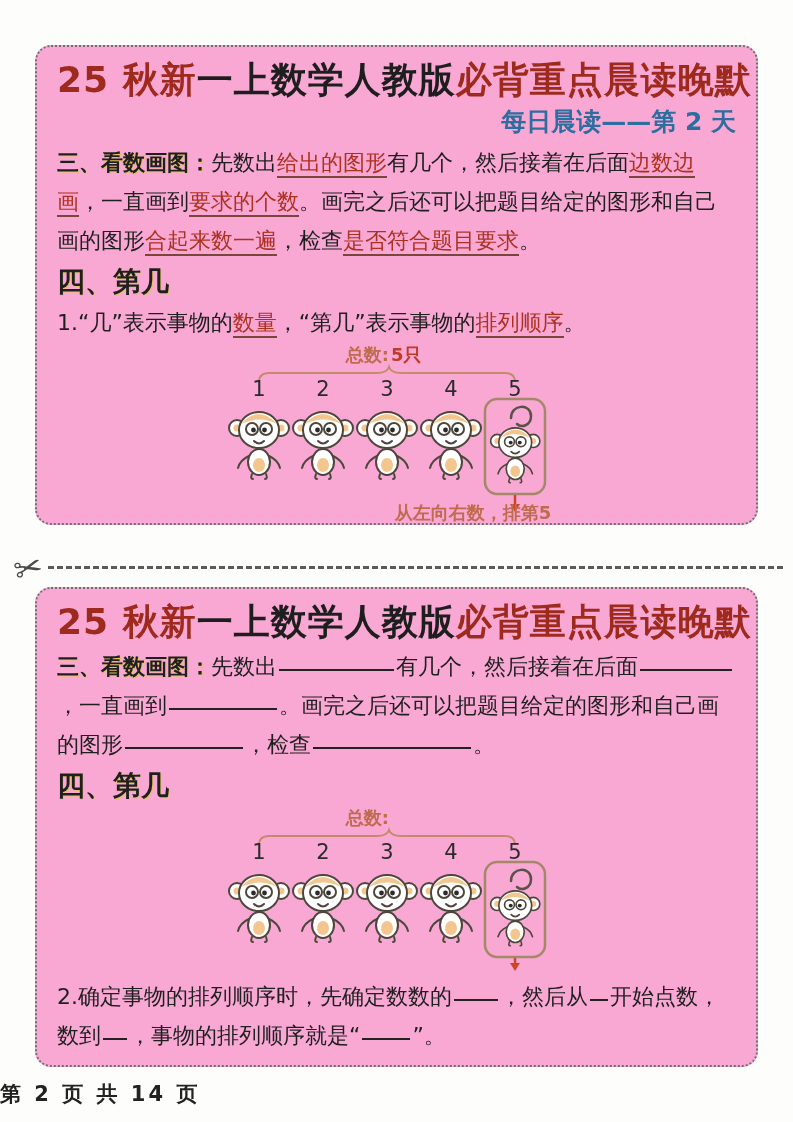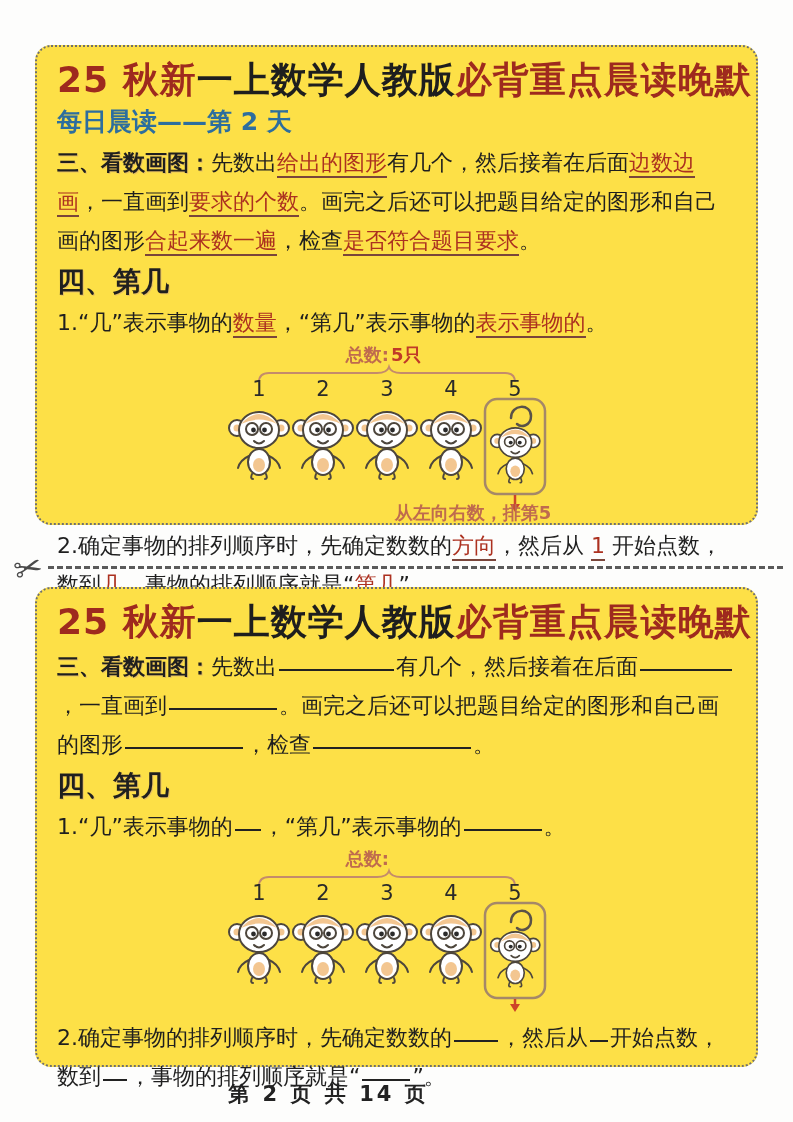--- a/index.html
+++ b/index.html
@@ -1,53 +1,53 @@
 <!DOCTYPE html>
 <html><head>
 <meta charset="utf-8">
 <style>
   html,body{margin:0;padding:0;background:#fcfcfa;}
   body{font-family:"DejaVu Sans","Liberation Sans",sans-serif;color:#1f1f1f;}
   .page{position:relative;width:793px;height:1122px;margin:0 auto;background:#fdfdfc;overflow:hidden;}
-  .card{position:absolute;left:35px;width:679px;border:2px dotted #6f6f6f;border-radius:16px;padding:6px 20px 8px 20px;background:#fde047;}
+  .card{position:absolute;left:35px;width:679px;border:2px dotted #6f6f6f;border-radius:16px;padding:6px 20px 8px 20px;background:#f9a8d4;}
   .card-morning{top:45px;height:462px;}
   .card-evening{top:587px;height:462px;}
   .sheet-title{margin:4px 0 2px 0;text-align:center;font-size:36px;font-weight:700;letter-spacing:1px;line-height:46px;white-space:nowrap;}
   .t-red{color:#9e2a1e;}
   .t-black{color:#1e1e1e;}
-  .subtitle{text-align:left;font-size:25px;font-weight:700;color:#2d6e9e;line-height:34px;margin:0 0 4px 0;}
+  .subtitle{text-align:right;font-size:25px;font-weight:700;color:#2d6e9e;line-height:34px;margin:0 0 4px 0;}
   .bodytext{font-size:22px;line-height:39px;margin:2px 0;}
   .heading2{font-size:28px;font-weight:700;line-height:39px;margin:2px 0;text-shadow:1px 1px 0 #e7c162;}
   .seg-plain{color:#1f1f1f;}
   .seg-bold{font-weight:700;text-shadow:1px 1px 0 #e7c162;}
   .seg-red{color:#ac3120;border-bottom:2px solid #7a453a;padding-bottom:1px;}
   .seg-blank{display:inline-block;border-bottom:2px solid #222;height:1em;margin:0 2px;vertical-align:baseline;}
   .illus{text-align:center;margin:4px;}
   .illus svg{display:block;margin:0 auto;}
   .cutline{position:absolute;left:0;top:548px;width:793px;height:40px;}
   .cutline .dash{position:absolute;left:48px;right:10px;top:18px;border-top:3px dashed #5a5a5a;}
   .scissors{position:absolute;left:14px;top:0;font-size:34px;color:#4a4a4a;transform:rotate(-15deg);line-height:40px;}
-  .footer{position:absolute;left:0;top:1080px;width:657px;text-align:center;font-size:21px;font-weight:700;letter-spacing:3px;color:#222;}
+  .footer{position:absolute;left:0;top:1080px;width:657px;text-align:left;font-size:21px;font-weight:700;letter-spacing:3px;color:#222;}
   svg text{font-family:"DejaVu Sans","Liberation Sans",sans-serif;}
   .svg-num{font-size:21px;fill:#2a2a2a;}
   .svg-total{font-size:18px;font-weight:700;fill:#bf6b4e;}
   .svg-total-val{font-size:18px;font-weight:700;fill:#c03a28;}
   .svg-anno{font-size:18px;font-weight:700;fill:#bf6b4e;}
 </style>
 </head>
 <body>
 
 <div class="page">
 
   <section class="card card-morning">
     <h1 class="sheet-title"><span class="t-red">25 秋新</span><span class="t-black">一上数学人教版</span><span class="t-red">必背重点晨读晚默</span></h1>
     <div class="subtitle">每日晨读——第 2 天</div>
     <p class="bodytext"><span class="seg-bold">三、看数画图：</span><span class="seg-plain">先数出</span><span class="seg-red">给出的图形</span><span class="seg-plain">有几个，然后接着在后面</span><span class="seg-red">边数边画</span><span class="seg-plain">，一直画到</span><span class="seg-red">要求的个数</span><span class="seg-plain">。画完之后还可以把题目给定的图形和自己画的图形</span><span class="seg-red">合起来数一遍</span><span class="seg-plain">，检查</span><span class="seg-red">是否符合题目要求</span><span class="seg-plain">。</span></p>
     <p class="heading2">四、第几</p>
-    <p class="bodytext"><span class="seg-plain">1.“几”表示事物的</span><span class="seg-red">数量</span><span class="seg-plain">，“第几”表示事物的</span><span class="seg-red">表示事物的</span><span class="seg-plain">。</span></p>
+    <p class="bodytext"><span class="seg-plain">1.“几”表示事物的</span><span class="seg-red">数量</span><span class="seg-plain">，“第几”表示事物的</span><span class="seg-red">排列顺序</span><span class="seg-plain">。</span></p>
 
     <div class="illus">
       <svg width="360" height="176" viewBox="0 0 360 176">
         <defs>
           <g id="monkey">
             <circle cx="10" cy="28" r="8" fill="#fff" stroke="#4d463c" stroke-width="2"></circle>
             <circle cx="54" cy="28" r="8" fill="#fff" stroke="#4d463c" stroke-width="2"></circle>
             <circle cx="10" cy="28" r="3.5" fill="#f3c690"></circle>
             <circle cx="54" cy="28" r="3.5" fill="#f3c690"></circle>
             <ellipse cx="32" cy="30" rx="20" ry="18" fill="#fff" stroke="#4d463c" stroke-width="2"></ellipse>
@@ -82,33 +82,31 @@
             <use href="#monkey"></use>
           </g>
         <g>
           <line x1="298" y1="149" x2="298" y2="160" stroke="#cd4428" stroke-width="2.5"></line>
           <polygon points="298,166 293,158 303,158" fill="#cd4428"></polygon>
         </g>
         <text class="svg-anno" x="256" y="173" text-anchor="middle">从左向右数，排第5</text>
       </svg>
     </div>
 
-    <p class="bodytext"><span class="seg-plain">2.确定事物的排列顺序时，先确定数数的</span><span class="seg-red">方向</span><span class="seg-plain">，然后从 </span><span class="seg-red">1</span><span class="seg-plain"> 开始点数，数到</span><span class="seg-red">几</span><span class="seg-plain">，事物的排列顺序就是“</span><span class="seg-red">第几</span><span class="seg-plain">”。</span></p>
   </section>
 
   <div class="cutline">
     <span class="scissors">✂</span>
     <div class="dash"></div>
   </div>
 
   <section class="card card-evening">
     <h1 class="sheet-title"><span class="t-red">25 秋新</span><span class="t-black">一上数学人教版</span><span class="t-red">必背重点晨读晚默</span></h1>
     <p class="bodytext"><span class="seg-bold">三、看数画图：</span><span class="seg-plain">先数出</span><span class="seg-blank" style="width: 115px;">&nbsp;</span><span class="seg-plain">有几个，然后接着在后面</span><span class="seg-blank" style="width: 92px;">&nbsp;</span><span class="seg-plain">，一直画到</span><span class="seg-blank" style="width: 108px;">&nbsp;</span><span class="seg-plain">。画完之后还可以把题目给定的图形和自己画的图形</span><span class="seg-blank" style="width: 118px;">&nbsp;</span><span class="seg-plain">，检查</span><span class="seg-blank" style="width: 158px;">&nbsp;</span><span class="seg-plain">。</span></p>
     <p class="heading2">四、第几</p>
-    <p class="bodytext"><span class="seg-plain">1.“几”表示事物的</span><span class="seg-blank" style="width: 26px;">&nbsp;</span><span class="seg-plain">，“第几”表示事物的</span><span class="seg-blank" style="width: 78px;">&nbsp;</span><span class="seg-plain">。</span></p>
 
     <div class="illus">
       <svg width="360" height="164" viewBox="0 0 360 164">
         <text class="svg-total" x="172" y="15" text-anchor="end">总数:</text>
         <text class="svg-total-val" x="174" y="15" text-anchor="start"></text>
         <path d="M42,36 Q42,27 52,27 L160,27 Q170,27 172,21 Q174,27 184,27 L288,27 Q298,27 298,36" fill="none" stroke="#c48b6b" stroke-width="2"></path>
         <text class="svg-num" x="42" y="50" text-anchor="middle">1</text>
         <text class="svg-num" x="106" y="50" text-anchor="middle">2</text>
         <text class="svg-num" x="170" y="50" text-anchor="middle">3</text>
         <text class="svg-num" x="234" y="50" text-anchor="middle">4</text>

